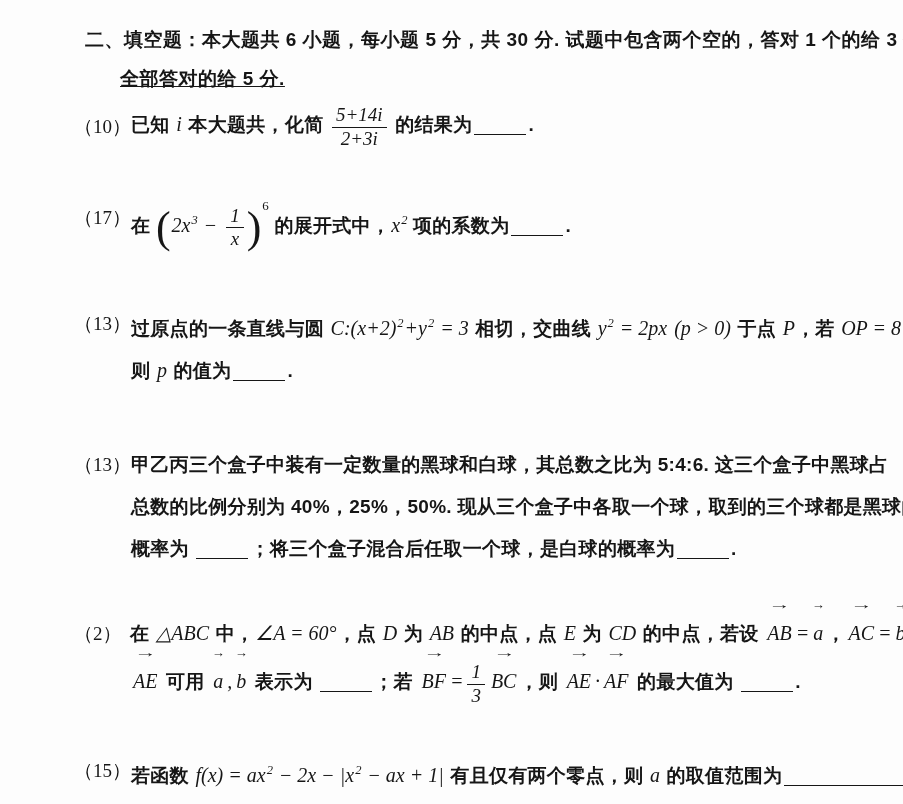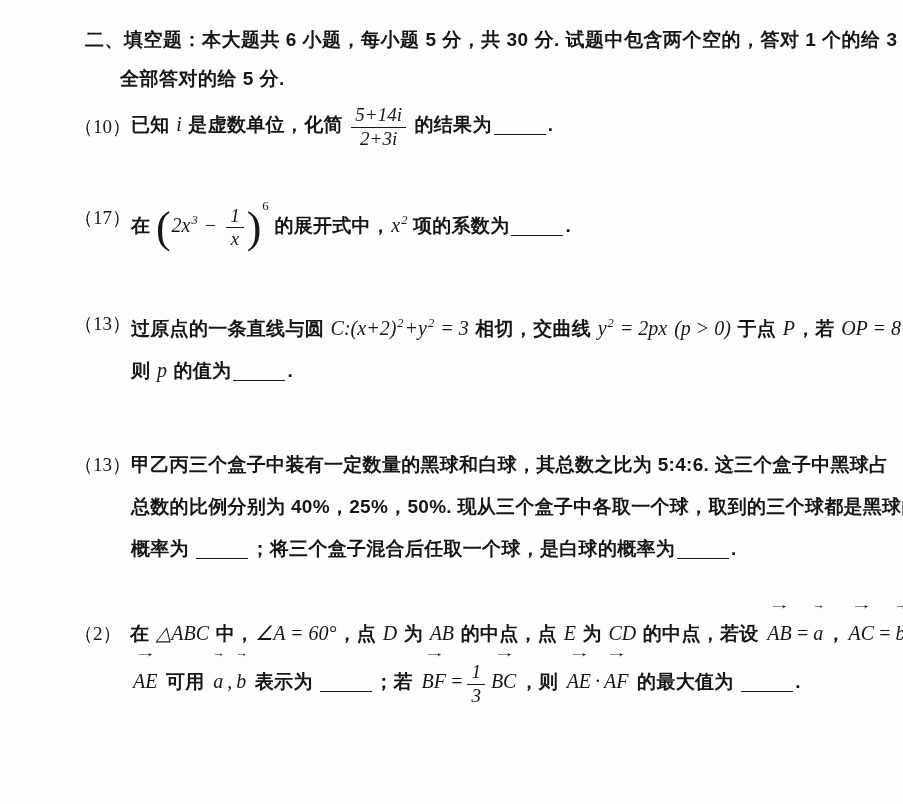--- a/index.html
+++ b/index.html
@@ -4,21 +4,21 @@
 <style>
   html,body{margin:0;padding:0;}
   body{
     width:903px;height:804px;overflow:hidden;
     background:#fdfdfd;color:#161616;
     font-family:"Liberation Sans",sans-serif;
   }
   .page{padding:27px 26px 0 74px;}
   .header{font-size:19px;font-weight:600;letter-spacing:.5px;}
   .hline1{padding-left:11px;line-height:26px;white-space:nowrap;}
-  .hline2{padding-left:46px;line-height:26px;margin-top:13px;}
+  .hline2{padding-left:46px;line-height:26px;margin-top:13px;text-decoration:underline;}
   .question{display:flex;align-items:flex-start;}
   .q-10{margin-top:12px;}
   .q-11{margin-top:36px;}
   .q-12{margin-top:54px;}
   .q-13{margin-top:52px;justify-content:space-between;}
   .q-14{margin-top:40px;}
   .q-15{margin-top:44px;}
   .q-10 .qnum,.q-11 .qnum{align-self:center;}
   .qnum{flex:0 0 56px;font-family:"Liberation Serif",serif;font-size:19px;line-height:41px;white-space:nowrap;}
   .qbody{flex:1;}
@@ -43,21 +43,21 @@
 
 <div class="page">
   <div class="header">
     <div class="hline1">二、填空题：本大题共 6 小题，每小题 5 分，共 30 分. 试题中包含两个空的，答对 1 个的给 3 分，</div>
     <div class="hline2">全部答对的给 5 分.</div>
   </div>
   <div id="questions">
       <div class="question q-10">
         <div class="qnum">（10）</div>
         <div class="qbody">
-          <div class="qline"><span class="cn">已知 </span><span class="math">i</span><span class="cn"> 是虚数单位，化简 </span><span class="frac">
+          <div class="qline"><span class="cn">已知 </span><span class="math">i</span><span class="cn"> 本大题共，化简 </span><span class="frac">
               <span class="fnum"><span class="math">5+14i</span></span>
               <span class="fden"><span class="math">2+3i</span></span>
             </span><span class="cn"> 的结果为</span><span class="blank" style="width: 52px;"></span><span class="cn">.</span></div>
         </div>
       </div>
       <div class="question q-11">
         <div class="qnum">（17）</div>
         <div class="qbody">
           <div class="qline"><span class="cn">在 </span><span class="bigp">(</span><span class="math">2x</span><span class="sup">3</span><span class="math"> − </span><span class="frac">
               <span class="fnum"><span class="math">1</span></span>
@@ -83,14 +83,20 @@
       <div class="question q-14">
         <div class="qnum">（2）</div>
         <div class="qbody">
           <div class="qline"><span class="cn">在 </span><span class="math">△ABC</span><span class="cn"> 中，</span><span class="math">∠A = 60°</span><span class="cn">，点 </span><span class="math">D</span><span class="cn"> 为 </span><span class="math">AB</span><span class="cn"> 的中点，点 </span><span class="math">E</span><span class="cn"> 为 </span><span class="math">CD</span><span class="cn"> 的中点，若设 </span><span class="vec"><span class="varrow" style="transform: translateX(-50%) scaleX(1.7);">→</span><span class="vbody">AB</span></span><span class="math">=</span><span class="vec"><span class="varrow" style="transform: translateX(-50%) scaleX(1);">→</span><span class="vbody">a</span></span><span class="cn">，</span><span class="vec"><span class="varrow" style="transform: translateX(-50%) scaleX(1.7);">→</span><span class="vbody">AC</span></span><span class="math">=</span><span class="vec"><span class="varrow" style="transform: translateX(-50%) scaleX(1);">→</span><span class="vbody">b</span></span></div>
           <div class="qline"><span class="vec"><span class="varrow" style="transform: translateX(-50%) scaleX(1.7);">→</span><span class="vbody">AE</span></span><span class="cn"> 可用 </span><span class="vec"><span class="varrow" style="transform: translateX(-50%) scaleX(1);">→</span><span class="vbody">a</span></span><span class="math">,</span><span class="vec"><span class="varrow" style="transform: translateX(-50%) scaleX(1);">→</span><span class="vbody">b</span></span><span class="cn"> 表示为 </span><span class="blank" style="width: 52px;"></span><span class="cn">；若 </span><span class="vec"><span class="varrow" style="transform: translateX(-50%) scaleX(1.7);">→</span><span class="vbody">BF</span></span><span class="math">=</span><span class="frac">
               <span class="fnum"><span class="math">1</span></span>
               <span class="fden"><span class="math">3</span></span>
             </span><span class="vec"><span class="varrow" style="transform: translateX(-50%) scaleX(1.7);">→</span><span class="vbody">BC</span></span><span class="cn">，则 </span><span class="vec"><span class="varrow" style="transform: translateX(-50%) scaleX(1.7);">→</span><span class="vbody">AE</span></span><span class="math">·</span><span class="vec"><span class="varrow" style="transform: translateX(-50%) scaleX(1.7);">→</span><span class="vbody">AF</span></span><span class="cn"> 的最大值为 </span><span class="blank" style="width: 52px;"></span><span class="cn">.</span></div>
         </div>
       </div>
+      <div class="question q-15">
+        <div class="qnum">（15）</div>
+        <div class="qbody">
+          <div class="qline"><span class="cn">若函数 </span><span class="math">f(x) = ax</span><span class="sup">2</span><span class="math"> − 2x − |x</span><span class="sup">2</span><span class="math"> − ax + 1|</span><span class="cn"> 有且仅有两个零点，则 </span><span class="math">a</span><span class="cn"> 的取值范围为</span><span class="blank" style="width: 140px;"></span></div>
+        </div>
+      </div>
     </div>
 </div>
 
 </body></html>

